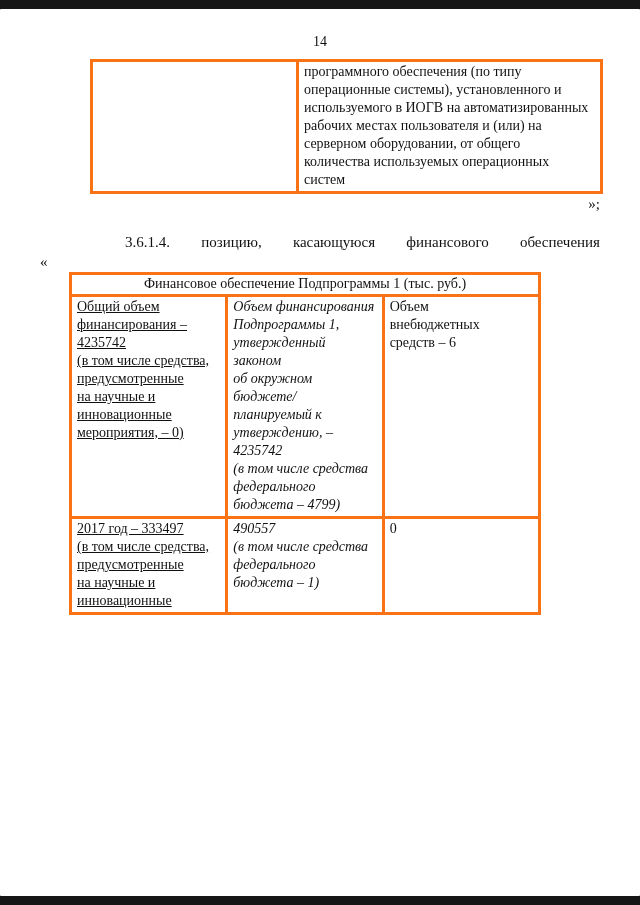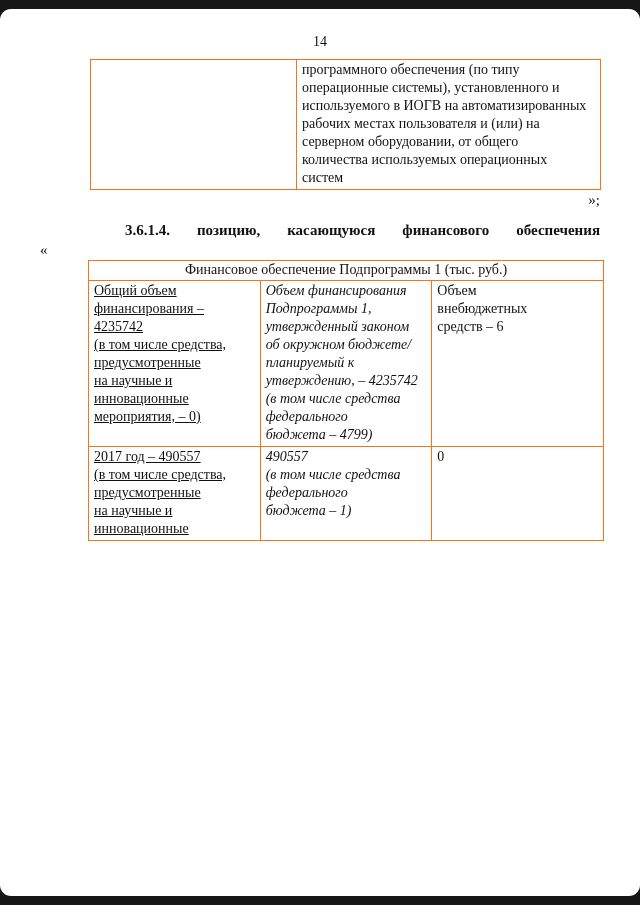--- a/index.html
+++ b/index.html
@@ -16,33 +16,33 @@
     background: #161616;
     overflow: hidden;
   }
   .page {
     position: absolute;
     top: 9px;
     bottom: 9px;
     left: 0;
     right: 0;
     background: #ffffff;
-    border-radius: 11px;
+    border-radius: 1px;
     overflow: hidden;
     padding: 24px 40px 0 40px;
   }
   .page-number {
     text-align: center;
     font-size: 14px;
     line-height: 18px;
     margin-bottom: 8px;
   }
   table { border-collapse: collapse; }
   td {
-    border: 1px solid #f97316;
+    border: 3px solid #f97316;
     vertical-align: top;
     font-size: 14px;
     line-height: 18px;
     padding: 1px 5px 2px 5px;
     white-space: pre-line;
   }
   .top-table {
     margin-left: 50px;
     width: 510px;
     table-layout: fixed;
@@ -51,35 +51,34 @@
   .tt-c2 { width: 304px; }
   .close-quote {
     text-align: right;
     font-size: 15px;
     line-height: 19px;
     margin-top: 1px;
   }
   .para {
     font-size: 15px;
     line-height: 19px;
-    margin-top: 11px;
-    font-weight: bold;
+    margin-top: 19px;
   }
   .para-line1 {
     text-align: justify;
     text-align-last: justify;
     text-indent: 85px;
   }
   .open-quote {
     font-size: 15px;
     line-height: 20px;
   }
   .main-table {
-    margin-left: 48px;
-    width: 516px;
+    margin-left: 29px;
+    width: 472px;
     table-layout: fixed;
   }
   .mt-c1 { width: 197px; text-decoration: underline; }
   .mt-c2 { width: 176px; font-style: italic; }
   .mt-c3 { width: 147px; }
   .mt-title {
     text-align: center;
     white-space: normal;
     padding-top: 0;
     padding-bottom: 1px;
@@ -136,21 +135,21 @@
 планируемый к
 утверждению, – 4235742
 (в том числе средства
 федерального
 бюджета – 4799)</td>
         <td class="mt-c3">Объем
 внебюджетных
 средств – 6</td>
       </tr>
       <tr>
-        <td class="mt-c1">2017 год – 490557
+        <td class="mt-c1">2017 год – 333497
 (в том числе средства,
 предусмотренные
 на научные и
 инновационные</td>
         <td class="mt-c2">490557
 (в том числе средства
 федерального
 бюджета – 1)</td>
         <td class="mt-c3">0</td>
       </tr>

